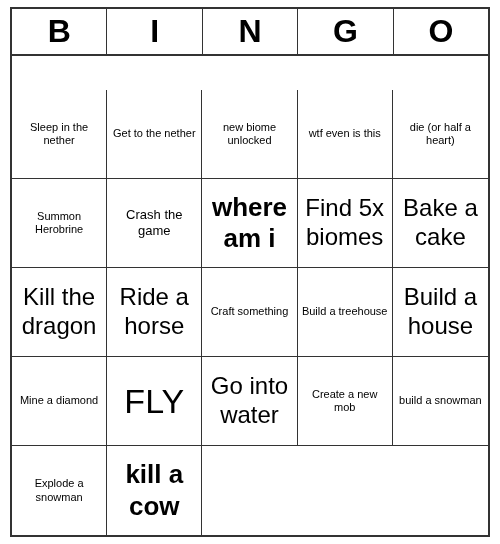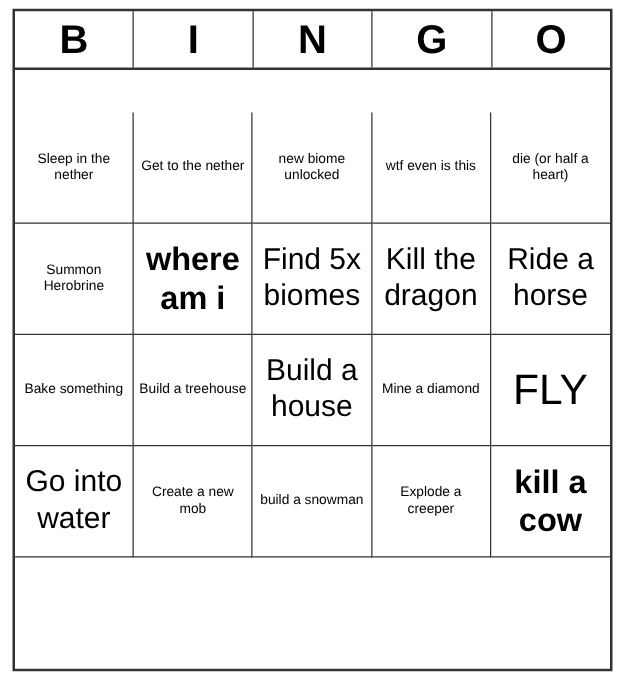--- a/index.html
+++ b/index.html
@@ -75,28 +75,30 @@
       <div class="bingo-header-cell">G</div>
       <div class="bingo-header-cell">O</div>
     </div>
   <div class="bingo-grid">
   <div class="bingo-cell size-small">Sleep in the nether</div>
       <div class="bingo-cell size-small">Get to the nether</div>
       <div class="bingo-cell size-small">new biome unlocked</div>
       <div class="bingo-cell size-small">wtf even is this</div>
       <div class="bingo-cell size-small">die (or half a heart)</div>
       <div class="bingo-cell size-small">Summon Herobrine</div>
+      <div class="bingo-cell size-medium">Crash the game</div>
       <div class="bingo-cell size-xlarge">where am i</div>
       <div class="bingo-cell size-large">Find 5x biomes</div>
+      <div class="bingo-cell size-large">Bake a cake</div>
       <div class="bingo-cell size-large">Kill the dragon</div>
       <div class="bingo-cell size-large">Ride a horse</div>
-      <div class="bingo-cell size-small">Bake something</div>
+      <div class="bingo-cell size-small">Craft something</div>
       <div class="bingo-cell size-small">Build a treehouse</div>
       <div class="bingo-cell size-large">Build a house</div>
       <div class="bingo-cell size-small">Mine a diamond</div>
       <div class="bingo-cell size-xxlarge">FLY</div>
       <div class="bingo-cell size-large">Go into water</div>
       <div class="bingo-cell size-small">Create a new mob</div>
       <div class="bingo-cell size-small">build a snowman</div>
-      <div class="bingo-cell size-small">Explode a creeper</div>
+      <div class="bingo-cell size-small">Explode a snowman</div>
       <div class="bingo-cell size-xlarge">kill a cow</div>
     </div>
 </div>
 
 </body></html>

